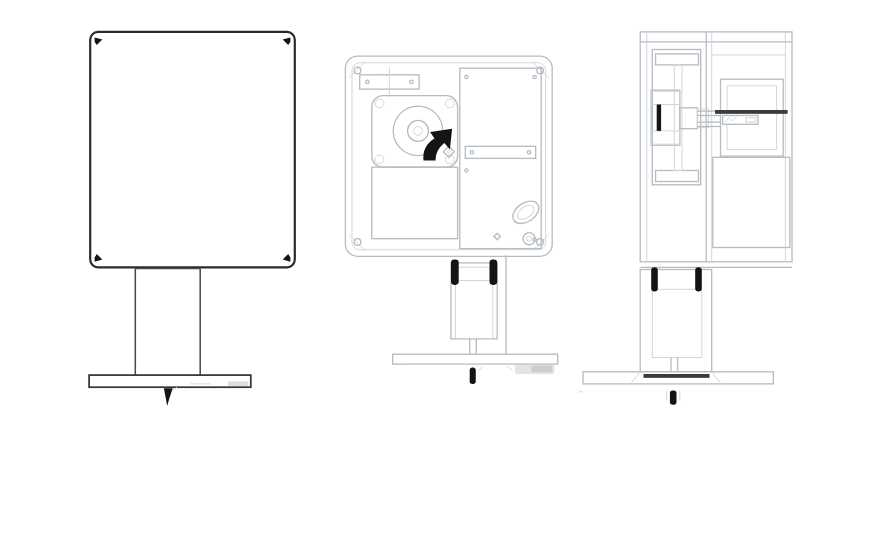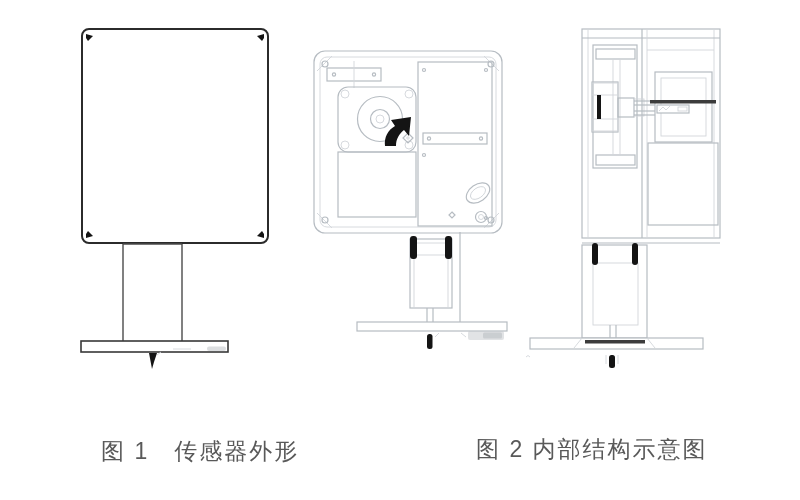--- a/index.html
+++ b/index.html
@@ -215,15 +215,13 @@
         <path class="sx" d="M127 318 L135 328"></path>
       <path class="sx" d="M6 337 q2 -3 4 0"></path>
     </g>
     <g>
       <rect class="blk" x="89" y="335" width="6" height="13" rx="2.5"></rect>
       <path class="sx" d="M86 335 v9"></path>
         <path class="sx" d="M98 335 v9"></path>
     </g>
   </svg>
 
-  <div id="cap1" class="caption">图 1　传感器外形</div>
-  <div id="cap2" class="caption">图 2 内部结构示意图</div>
 </div>
 
 </body></html>

